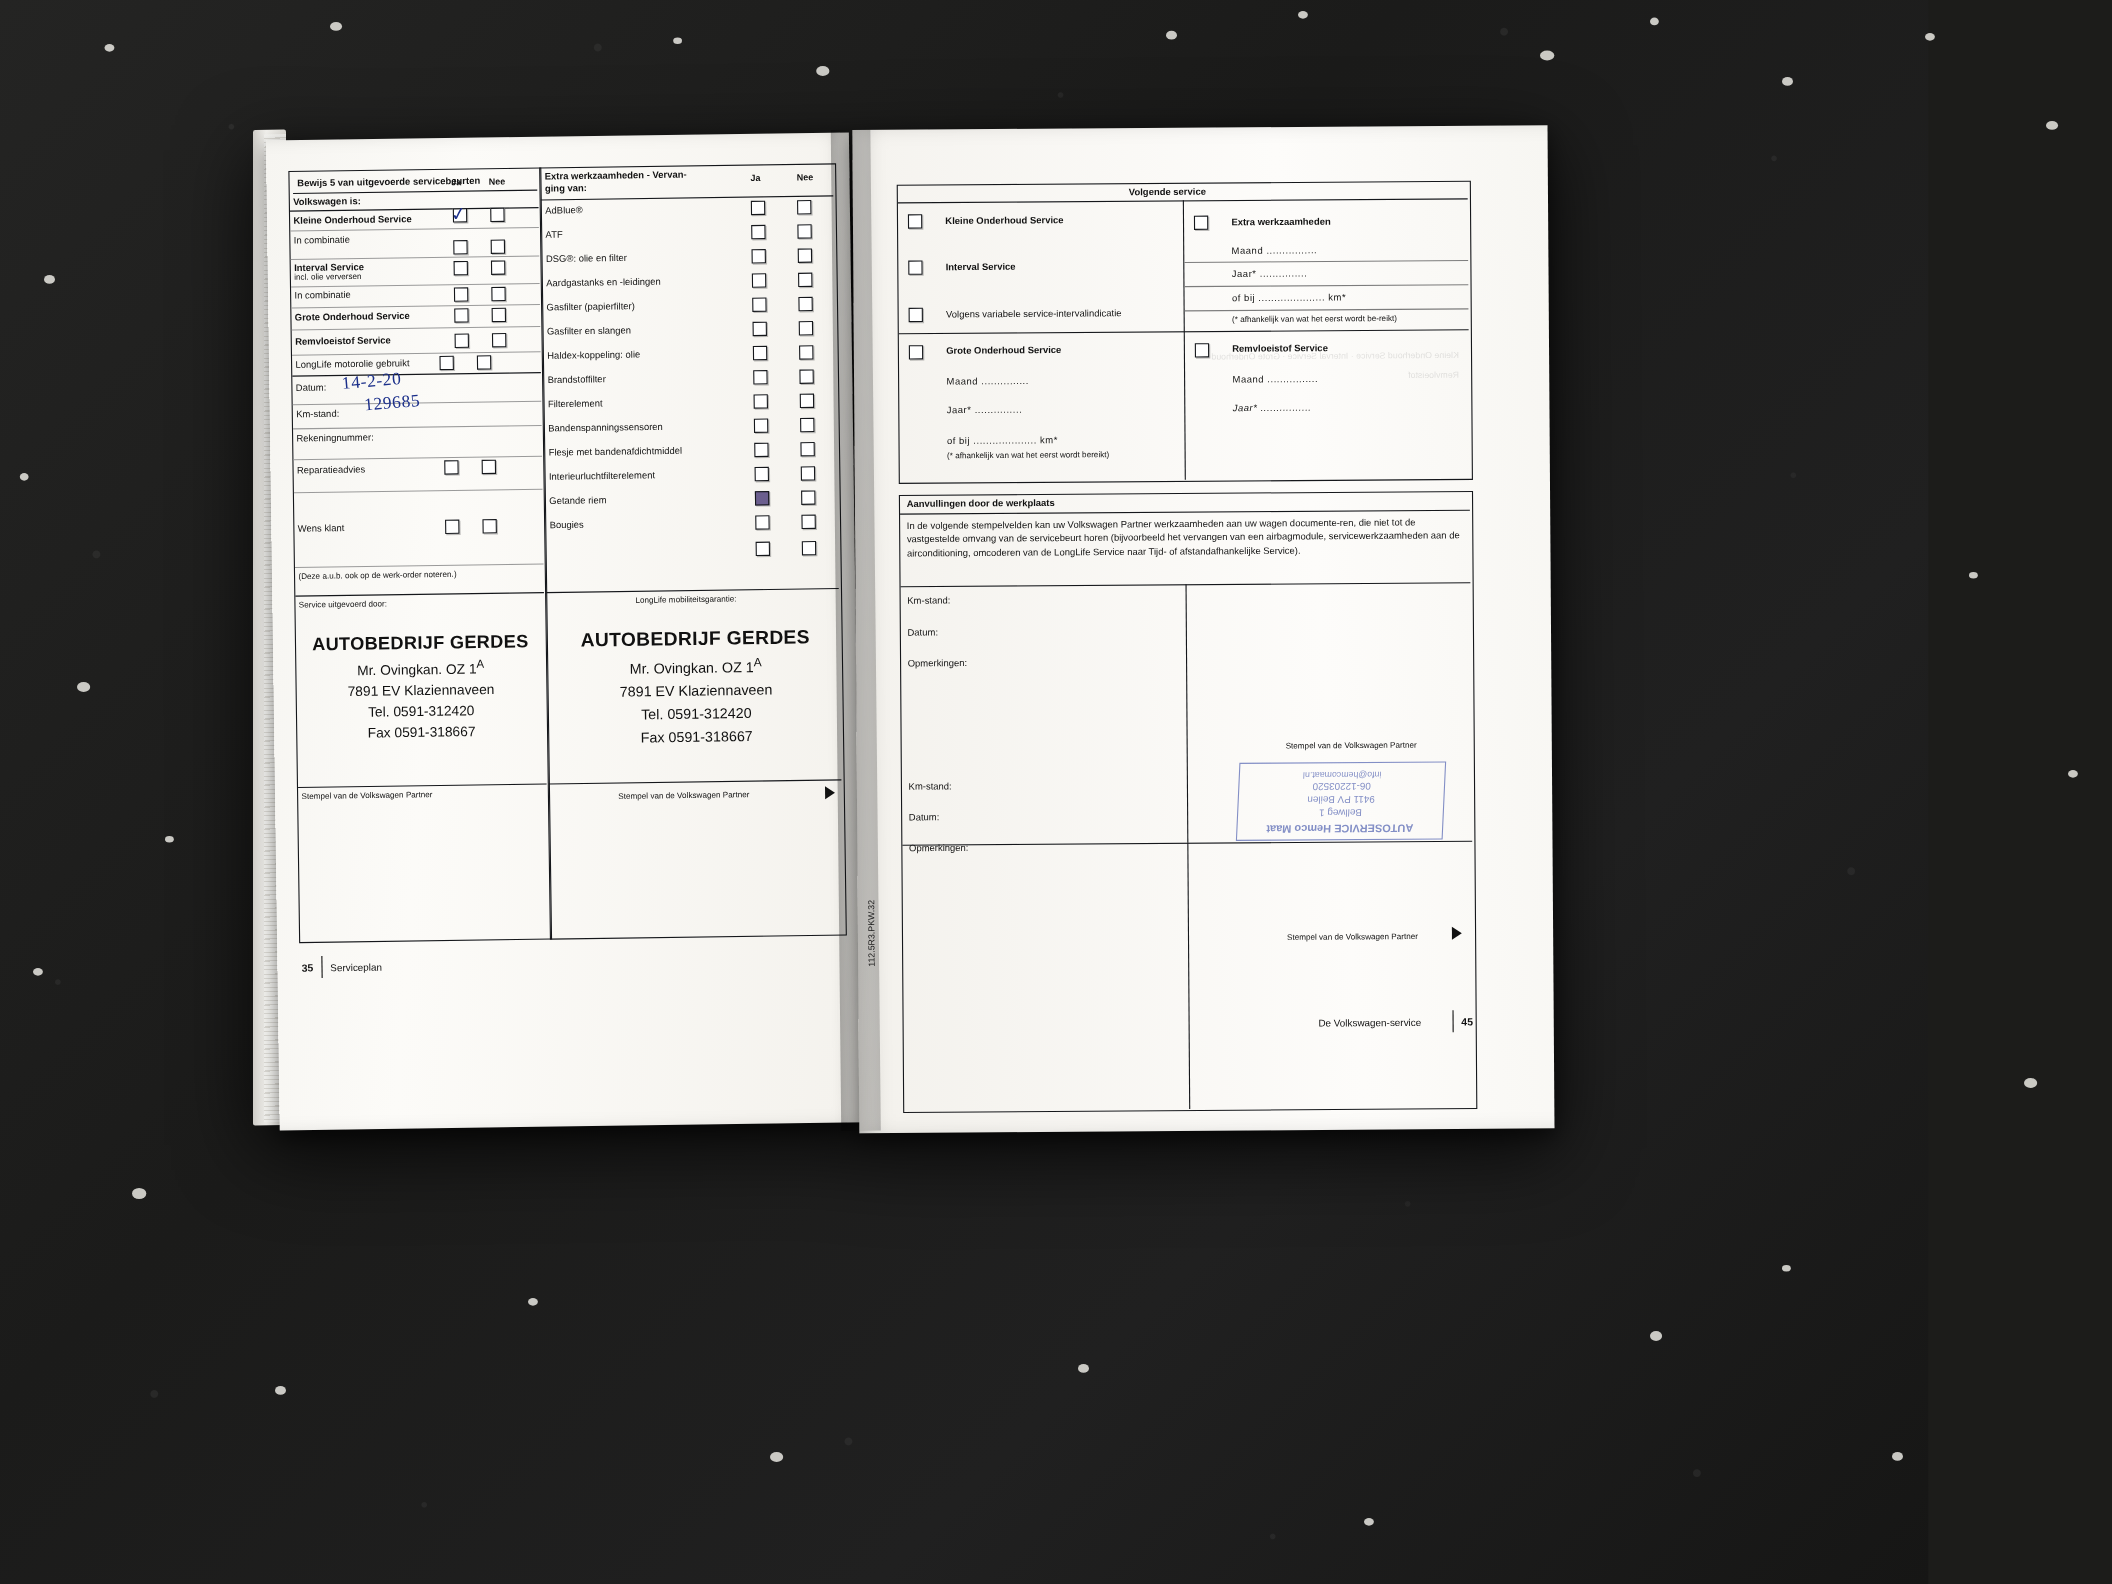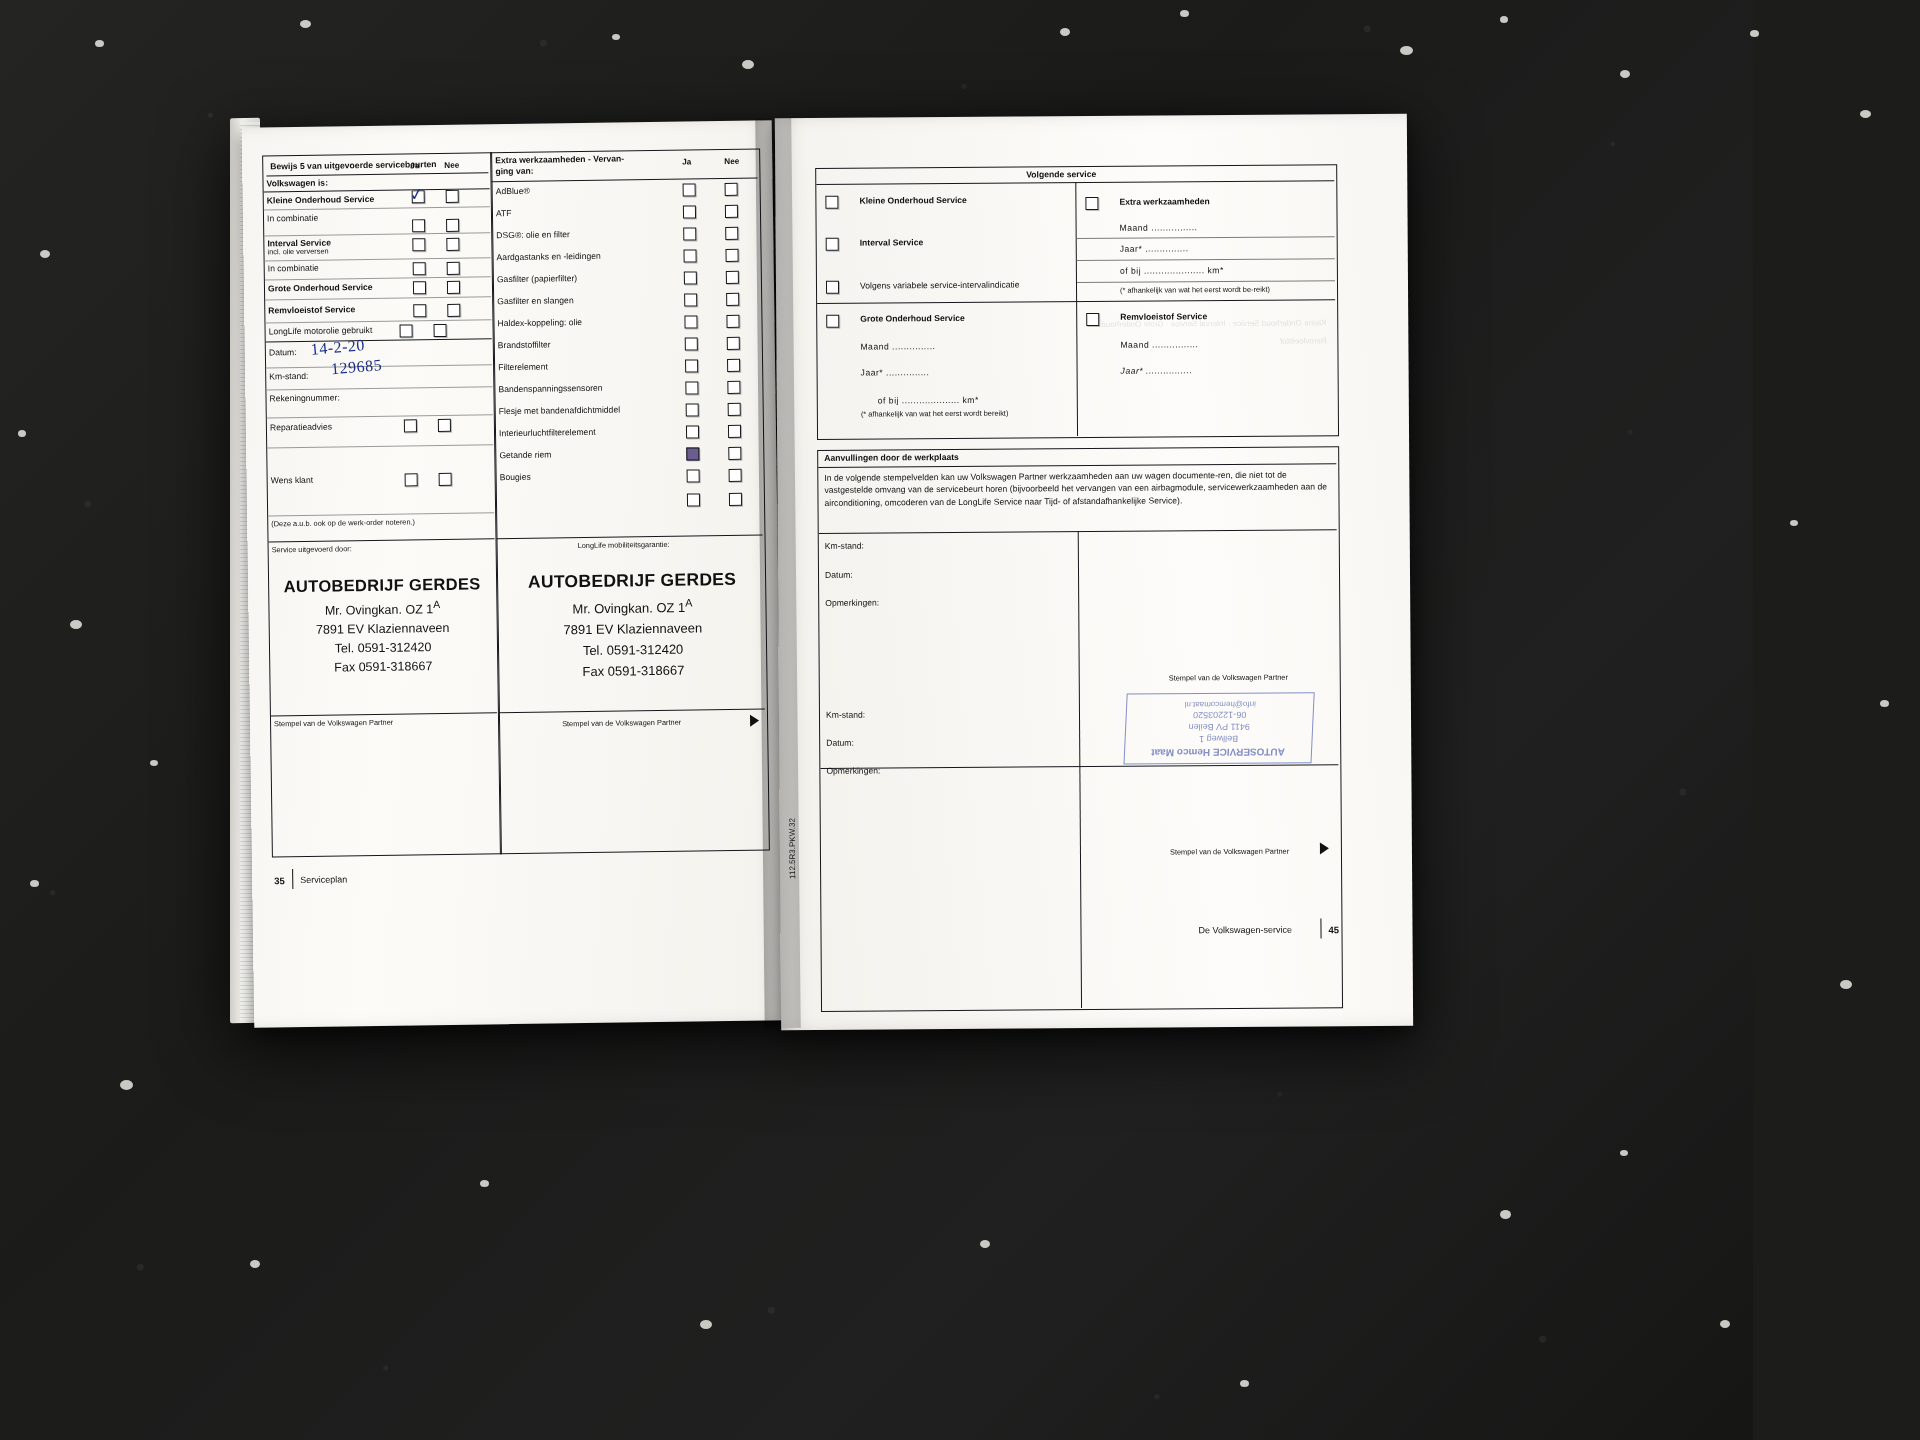--- a/index.html
+++ b/index.html
@@ -334,21 +334,21 @@
         <div style="position:absolute;left:50px;top:119px;"><span class="cb"></span></div>
         <div class="hdr" style="position:absolute;left:84px;top:120px;">Interval Service</div>
 
         <div style="position:absolute;left:50px;top:162px;"><span class="cb"></span></div>
         <div class="rowlbl" style="position:absolute;left:84px;top:163px;">Volgens variabele service-intervalindicatie</div>
 
         <div style="position:absolute;left:50px;top:196px;"><span class="cb"></span></div>
         <div class="hdr" style="position:absolute;left:84px;top:196px;">Grote Onderhoud Service</div>
         <div class="rowlbl dots" style="position:absolute;left:84px;top:224px;">Maand ...............</div>
         <div class="rowlbl dots" style="position:absolute;left:84px;top:250px;">Jaar* ...............</div>
-        <div class="rowlbl dots" style="position:absolute;left:84px;top:278px;margin-left:17px;">of bij .................... km*</div>
+        <div class="rowlbl dots" style="position:absolute;left:84px;top:278px;">of bij .................... km*</div>
         <div class="small" style="position:absolute;left:84px;top:292px;width:210px;">(* afhankelijk van wat het eerst wordt bereikt)</div>
 
         <div style="position:absolute;left:310px;top:80px;"><span class="cb"></span></div>
         <div class="hdr" style="position:absolute;left:344px;top:81px;">Extra werkzaamheden</div>
         <div class="rowlbl dots" style="position:absolute;left:344px;top:107px;">Maand ................</div>
         <div style="position:absolute;left:301px;top:122px;width:258px;border-top:1px solid #7c7c7c;"></div>
         <div class="rowlbl dots" style="position:absolute;left:344px;top:128px;">Jaar* ...............</div>
         <div style="position:absolute;left:301px;top:144px;width:258px;border-top:1px solid #7c7c7c;"></div>
         <div class="rowlbl dots" style="position:absolute;left:344px;top:150px;">of bij ..................... km*</div>
         <div style="position:absolute;left:301px;top:166px;width:258px;border-top:1px solid #7c7c7c;"></div>

